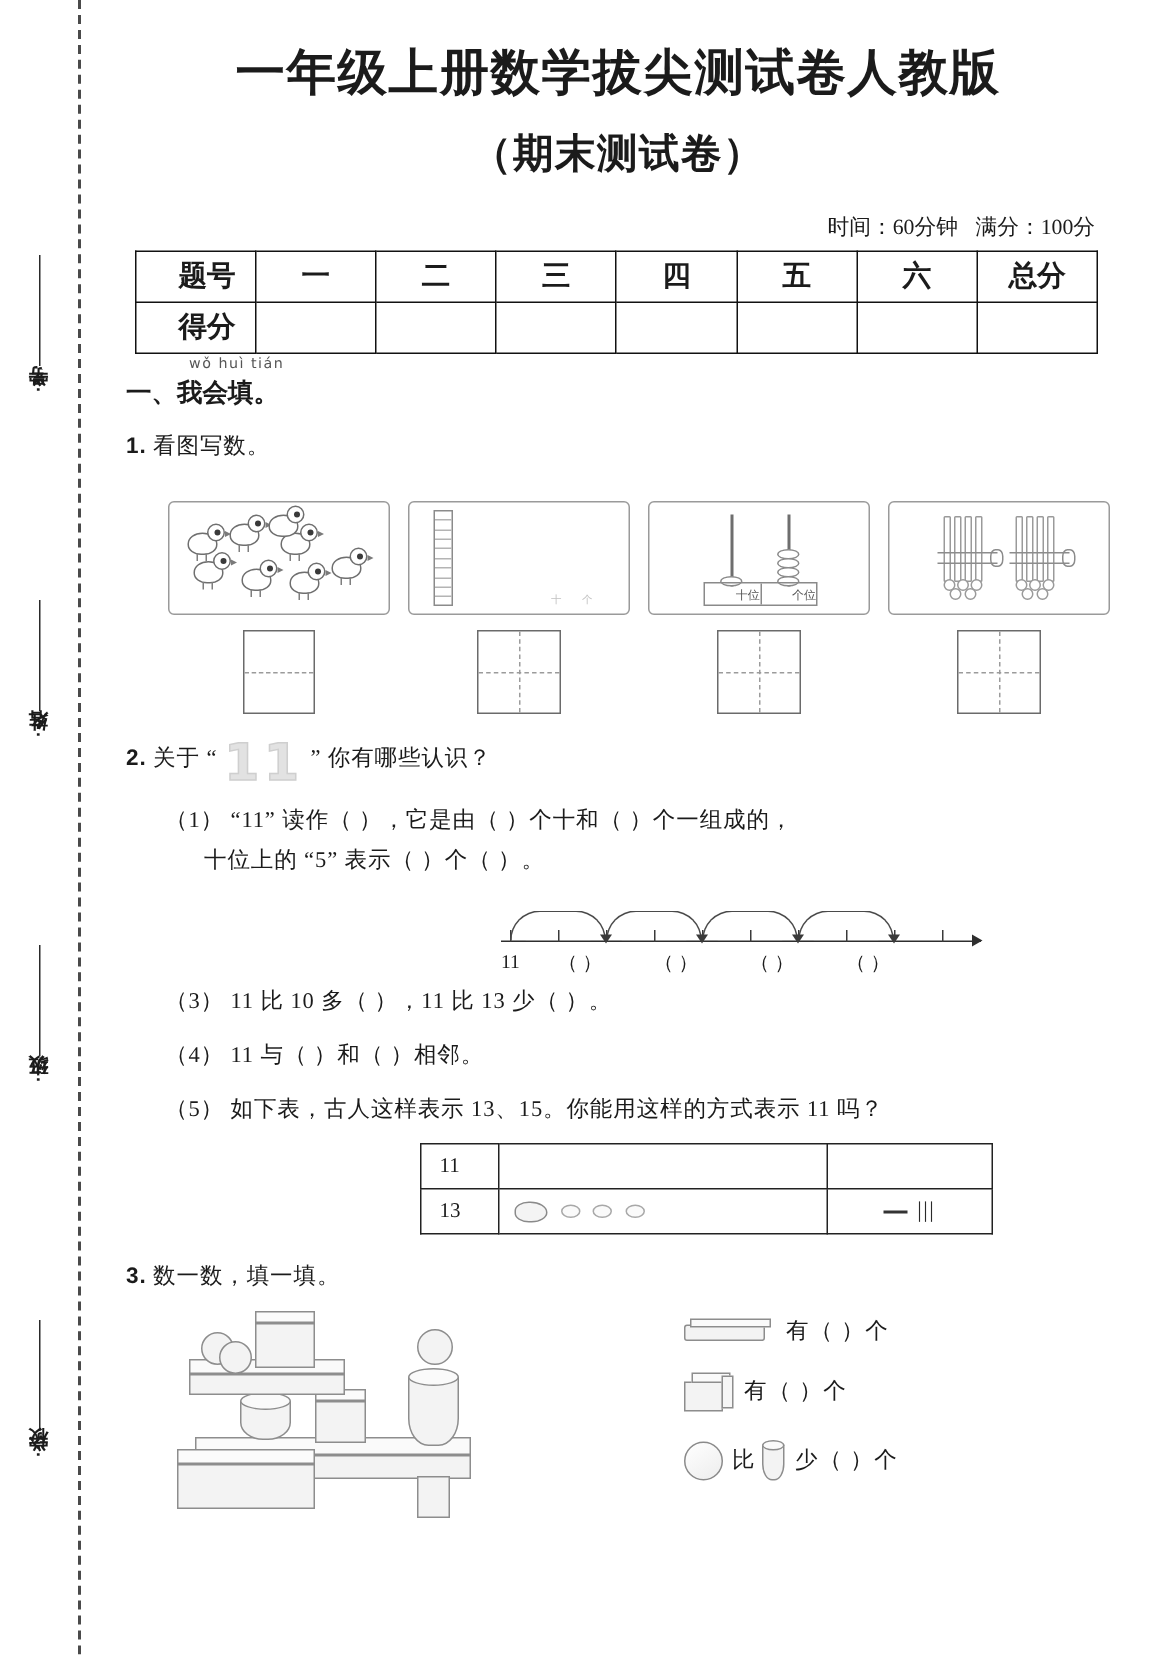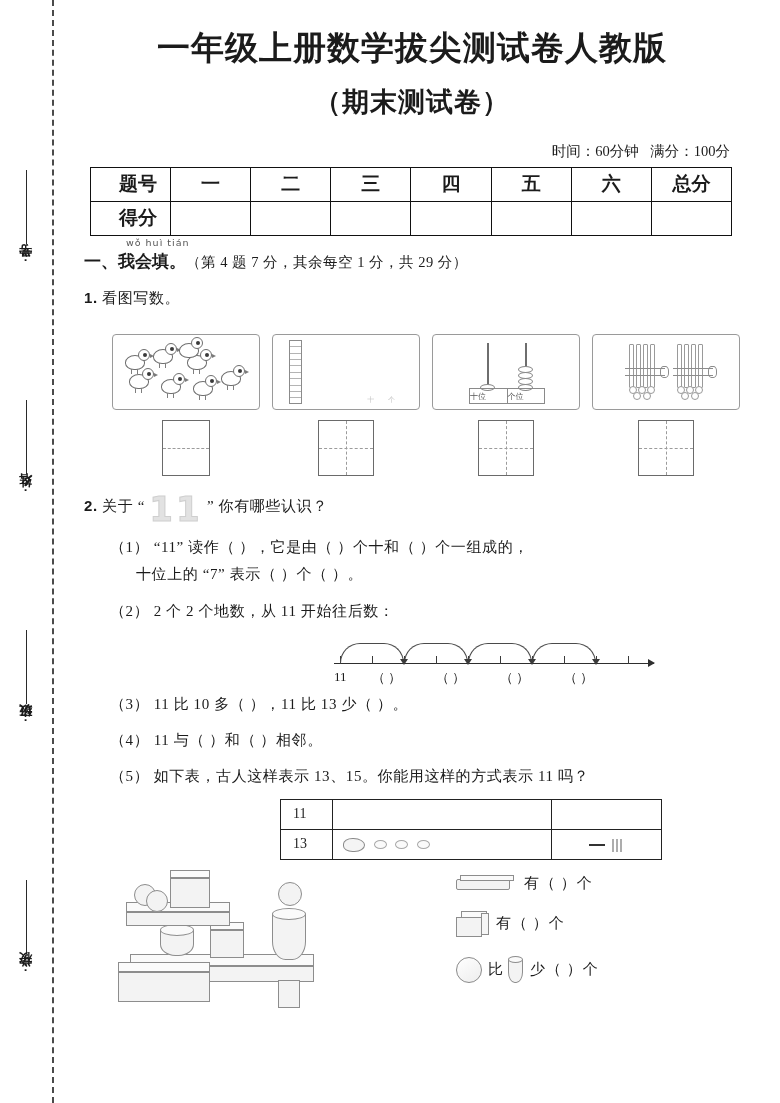--- a/index.html
+++ b/index.html
@@ -158,21 +158,21 @@
   .chick .beak { position:absolute; width:0;height:0;border-top:2.5px solid transparent;border-bottom:2.5px solid transparent;border-left:4px solid #7a7a7a;}
   .chick .leg  { position:absolute; width:1px;height:5px;background:#7f7f7f;}
 
   
   .ten-strip { position:absolute; left:16px; top:5px; width:13px; height:64px; border:1px solid #8b8b8b; }
   .ten-strip i { display:block; height:6.4px; border-bottom:1px solid #b4b4b4; }
   .strip-txt { position:absolute; right:18px; bottom:4px; font-size:7px; color:#c2c2c2; letter-spacing:6px;}
 
   
   .abacus-base { position:absolute; left:36px; bottom:5px; width:76px; height:16px; border:1px solid #8a8a8a; display:flex; }
-  .abacus-base div { flex:1; border-right:1px solid #8a8a8a; font-size:8px; text-align:left; line-height:15px; color:#555;}
+  .abacus-base div { flex:1; border-right:1px solid #8a8a8a; font-size:8px; text-align:right; line-height:15px; color:#555;}
   .abacus-base div:last-child{border-right:none;}
   .rod { position:absolute; width:1.5px; background:#6e6e6e; }
   .bead { position:absolute; width:15px; height:7px; border:1.2px solid #8a8a8a; border-radius:50%; background:#fff; }
 
   
   .bundle { position:absolute; width:36px; height:56px; }
   .bundle .stick { position:absolute; top:0; width:5px; height:44px; border:1px solid #9a9a9a; background:#fff; border-radius:1px;}
   .bundle .dot { position:absolute; width:8px; height:8px; border:1px solid #9a9a9a; border-radius:50%; background:#fff;}
   .bundle .tie { position:absolute; left:-2px; top:24px; width:40px; height:8px; border-top:1.4px solid #8c8c8c; border-bottom:1.4px solid #8c8c8c;}
   .bundle .knot { position:absolute; right:-6px; top:22px; width:9px; height:12px; border:1.2px solid #8c8c8c; border-radius:40%;}
@@ -290,21 +290,20 @@
       <td></td>
     </tr>
   </tbody>
     </table>
 
   <div class="section-head">
     <span class="pinyin">wǒ huì tián</span>
     <span>一、</span>
     <span>我会填</span>
     <span>。</span>
-    <span class="tail">（第 4 题 7 分，其余每空 1 分，共 29 分）</span>
   </div>
 
   <div class="q-line">
     <span class="q-num">1.</span>
     <span>看图写数。</span>
   </div>
 
   <div class="pic-row">
 
     <div class="pic-cell">
@@ -459,27 +458,23 @@
     <span>关于 “</span>
     <span class="big11">11</span>
     <span>” 你有哪些认识？</span>
   </div>
 
   <div class="q-line indent">
     <span>（1）</span>
     <span>“11” 读作（        ），它是由（        ）个十和（        ）个一组成的，</span>
   </div>
   <div class="q-line indent2" style="margin-top:4px;">
-    <span>十位上的 “7” 表示（      ）个（      ）。</span>
-  </div>
-
-  <div class="q-line indent">
-    <span>（2）</span>
-    <span>2 个 2 个地数，从 11 开始往后数：</span>
-  </div>
+    <span>十位上的 “5” 表示（      ）个（      ）。</span>
+  </div>
+
 
   <div class="numline-wrap">
     <div class="numline"></div>
     <div class="tick" style="left:256px"></div>
       <div class="tick" style="left:288px"></div>
     <div class="tick" style="left:320px"></div>
       <div class="tick" style="left:352px"></div>
     <div class="tick" style="left:384px"></div>
       <div class="tick" style="left:416px"></div>
     <div class="tick" style="left:448px"></div>
@@ -529,20 +524,24 @@
         <span class="stone-sm"></span>
         <span class="stone-sm"></span>
       </td>
       <td class="tally">
         <span class="tally-bar"></span><span>|||</span>
       </td>
     </tr>
   </tbody>
     </table>
 
+  <div class="q-line" style="margin-top:16px;">
+    <span class="q-num">3.</span>
+    <span>数一数，填一填。</span>
+  </div>
 
   <div class="q3-wrap">
     <div class="solids-fig">
 
       <div class="face" style="left:18px; top:98px; width:184px; height:16px;"></div>
       <div class="face" style="left:18px; top:86px; width:184px; height:12px; background:#fafafa;"></div>
 
       <div class="face" style="left:6px; top:104px; width:92px; height:30px;"></div>
       <div class="face" style="left:6px; top:94px; width:92px; height:10px; background:#fbfbfb;"></div>
 

